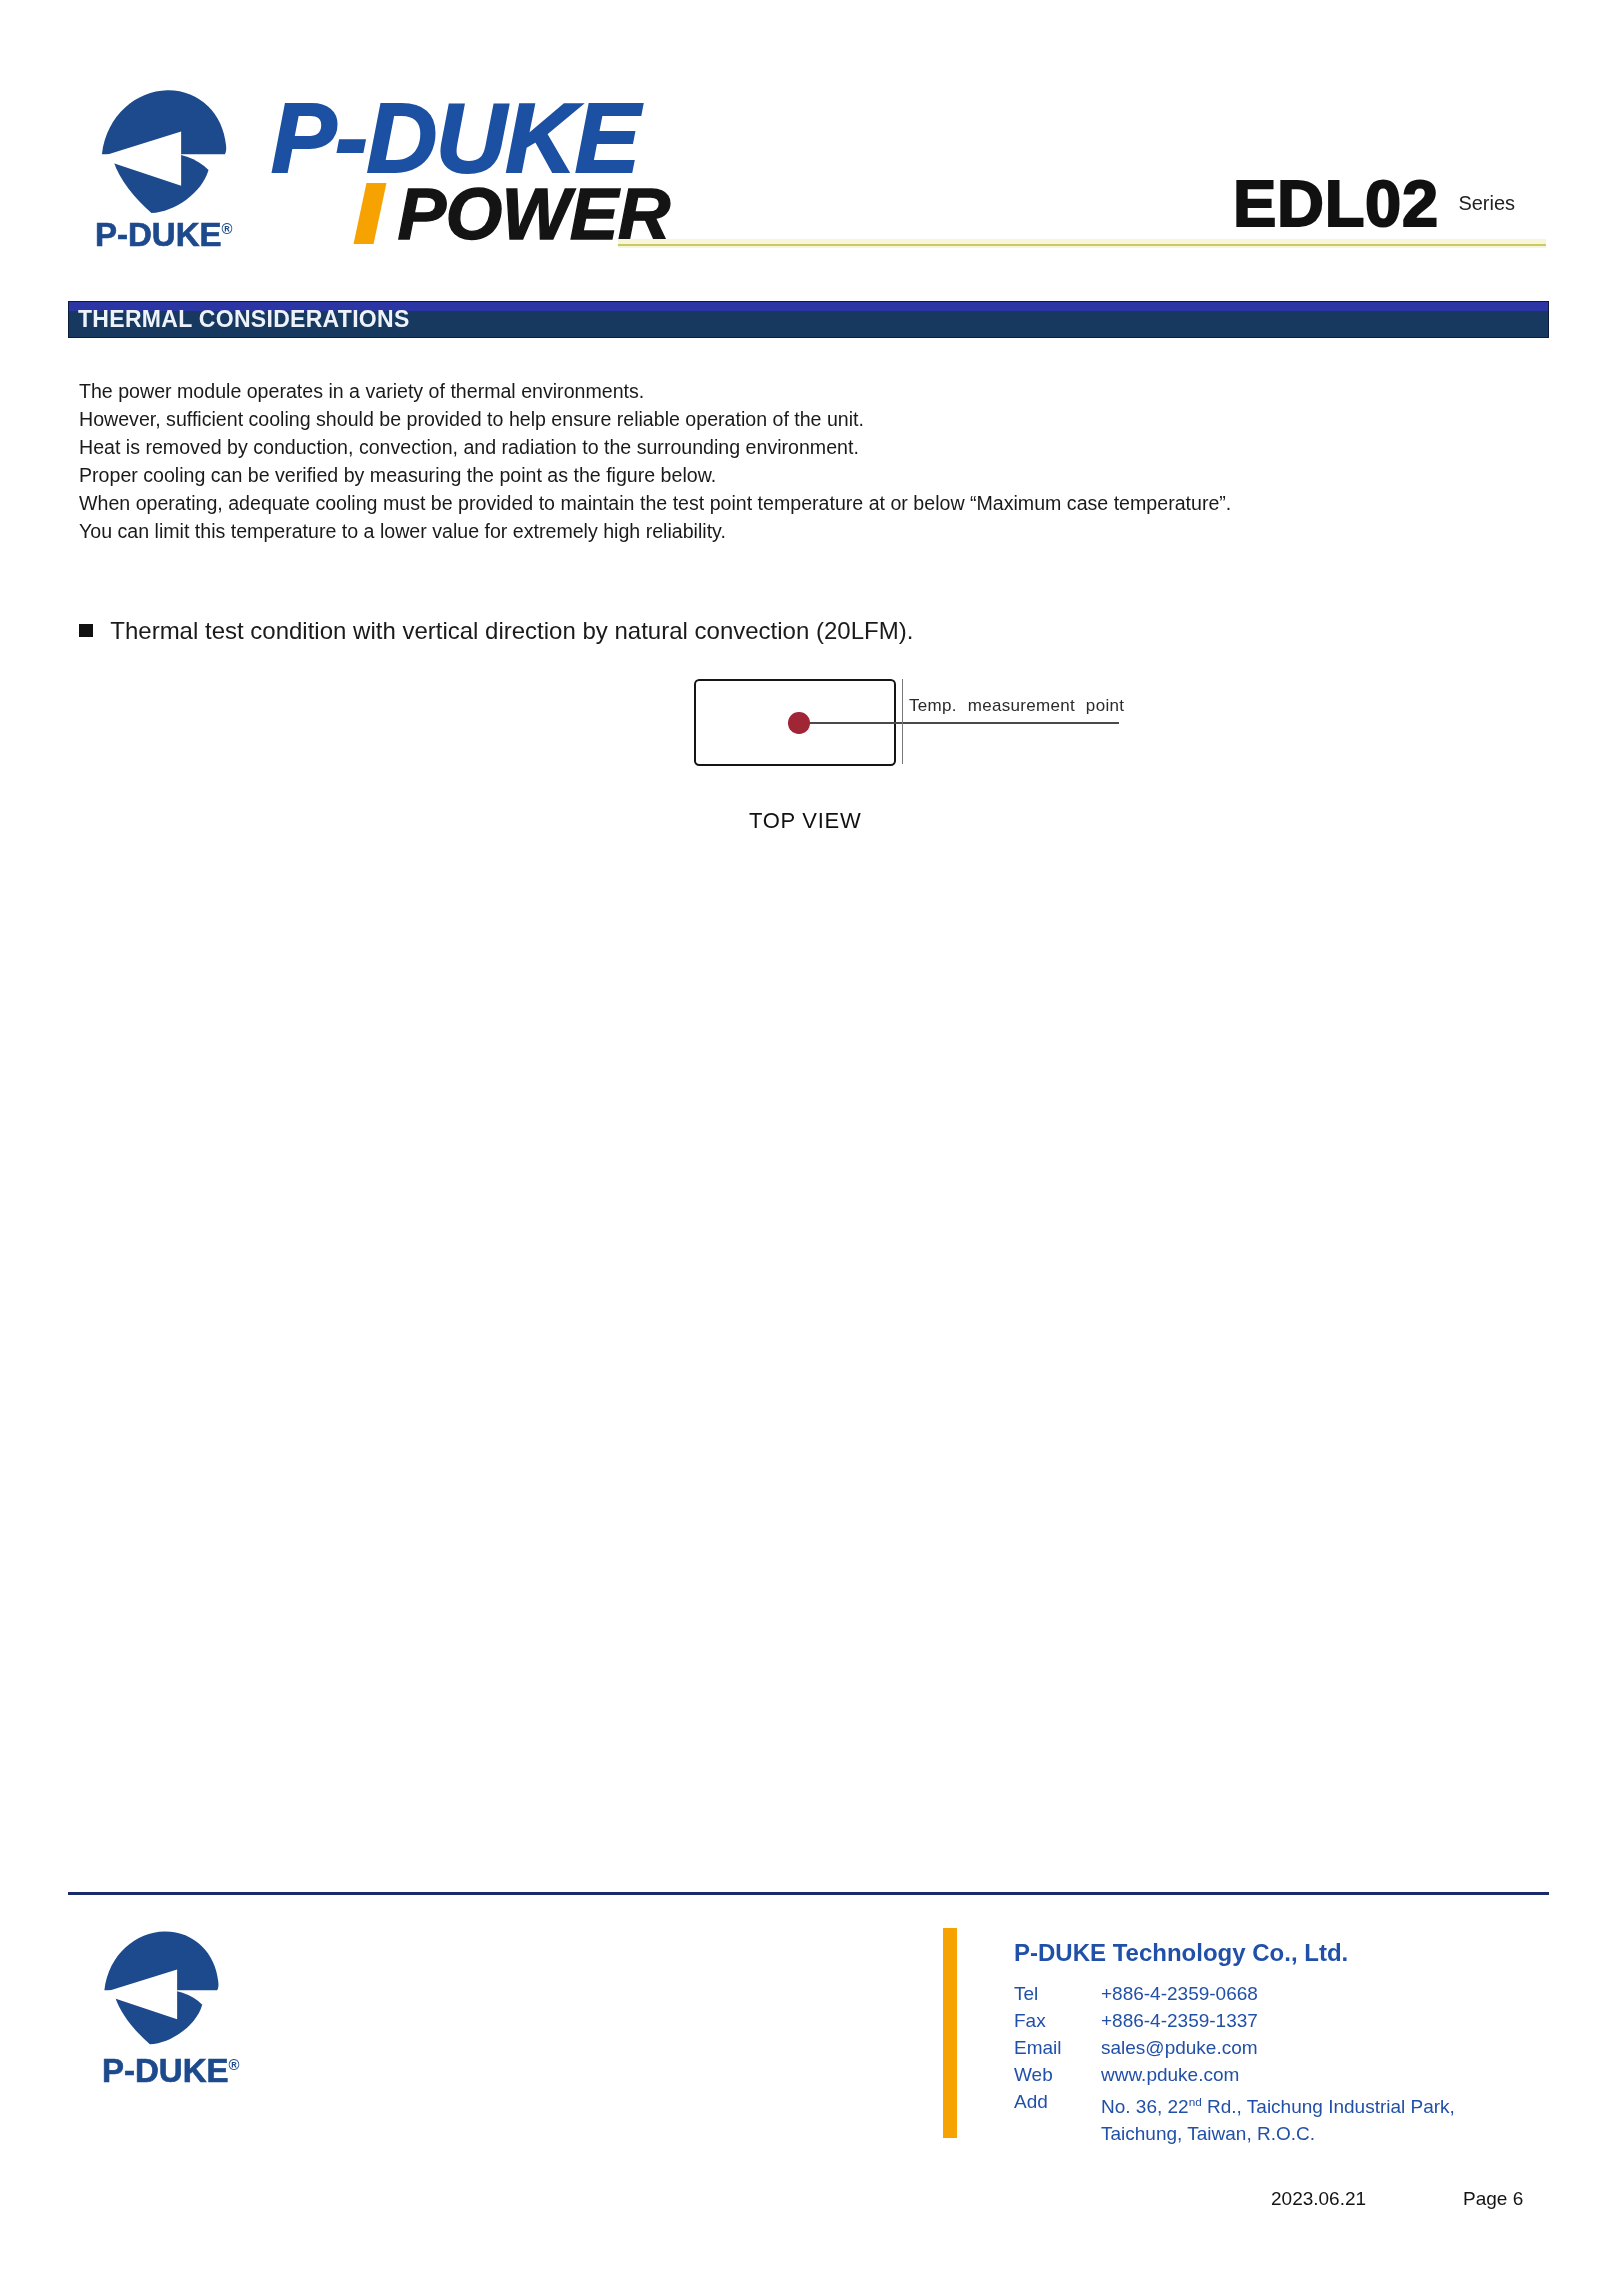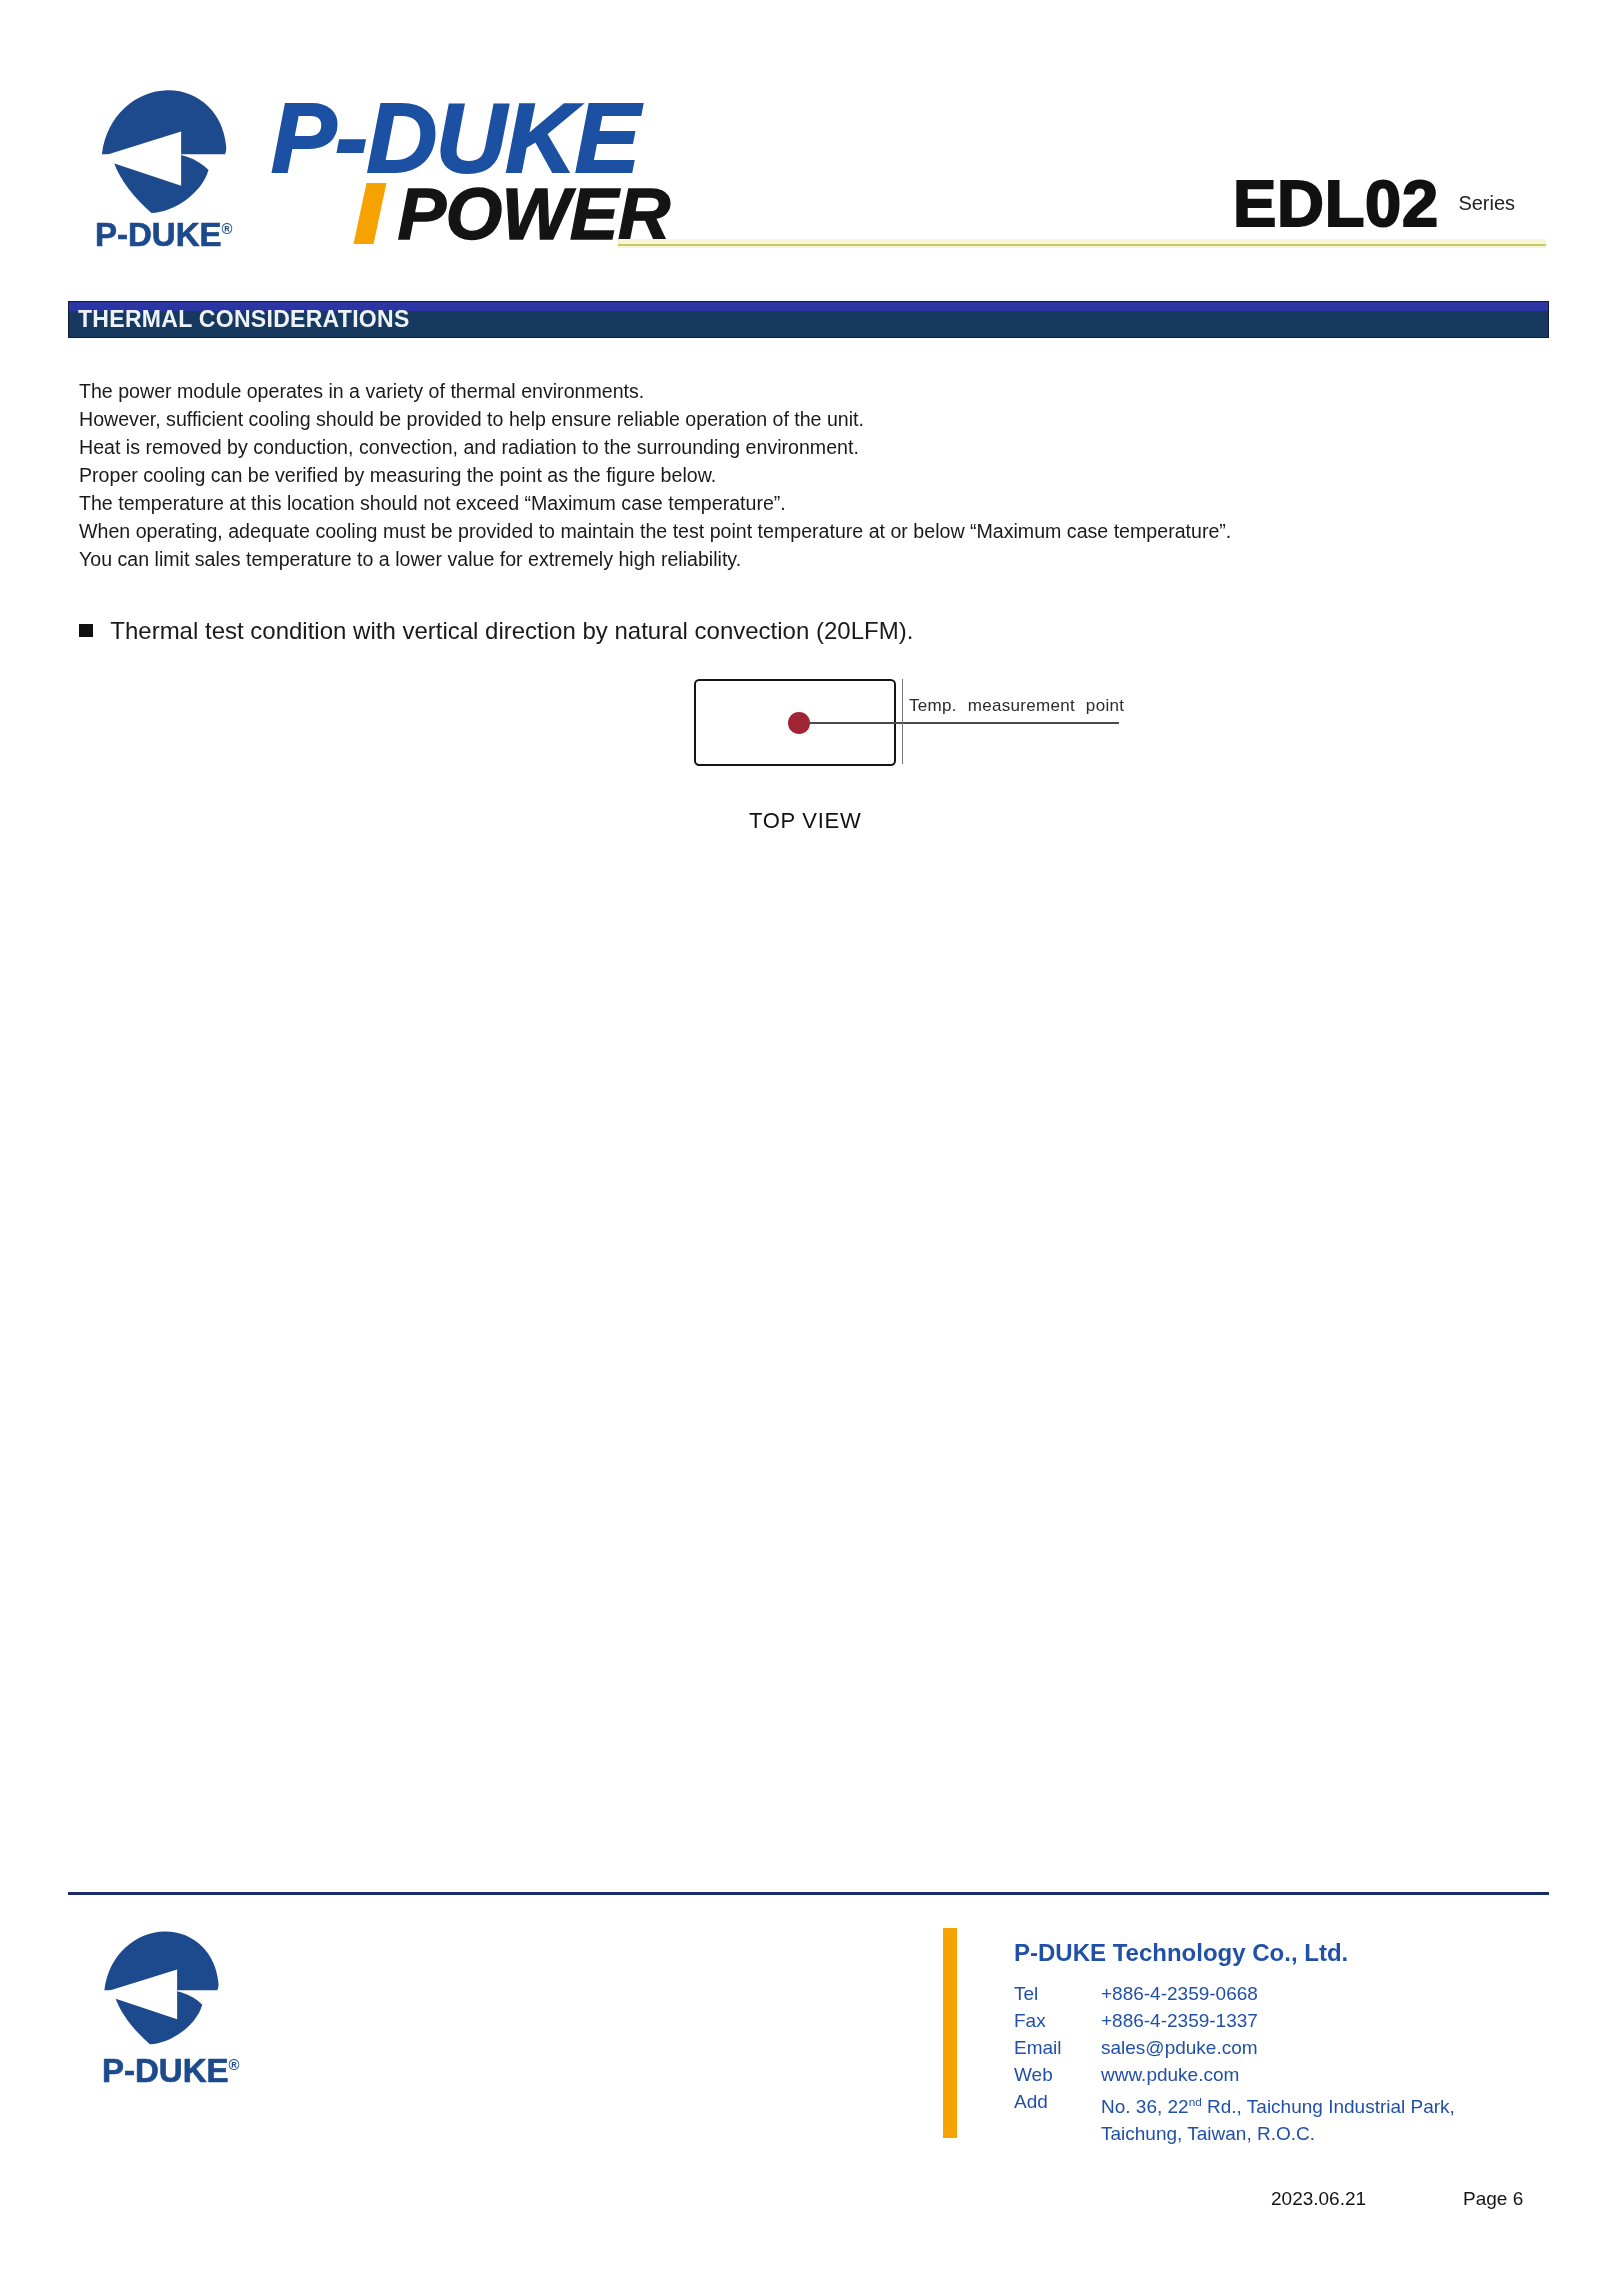--- a/index.html
+++ b/index.html
@@ -125,23 +125,22 @@
 
   <div class="section-bar">
     <span>THERMAL CONSIDERATIONS</span>
   </div>
 
   <div class="body-text">
     <div>The power module operates in a variety of thermal environments.</div>
     <div>However, sufficient cooling should be provided to help ensure reliable operation of the unit.</div>
     <div>Heat is removed by conduction, convection, and radiation to the surrounding environment.</div>
     <div>Proper cooling can be verified by measuring the point as the figure below.</div>
-    <div>The temperature at this location should not exceed “Maximum case temperature”.</div>
     <div>When operating, adequate cooling must be provided to maintain the test point temperature at or below “Maximum case temperature”.</div>
-    <div>You can limit sales temperature to a lower value for extremely high reliability.</div>
+    <div>You can limit this temperature to a lower value for extremely high reliability.</div>
   </div>
 
   <div class="bullet-row">
     <span class="bullet-square"></span>
     <span class="bullet-text">Thermal test condition with vertical direction by natural convection (20LFM).</span>
   </div>
 
   <div class="fig">
     <div class="fig-rect"></div>
     <div class="fig-hline"></div>

